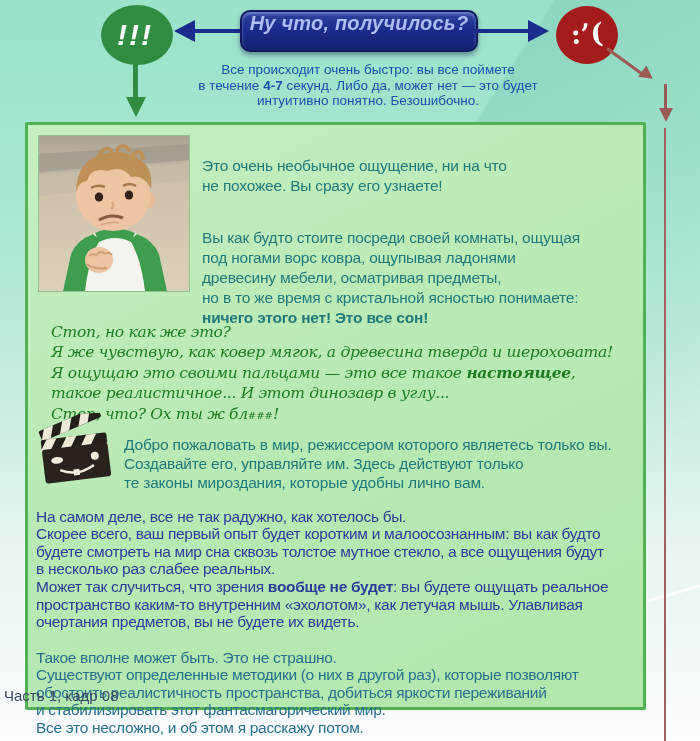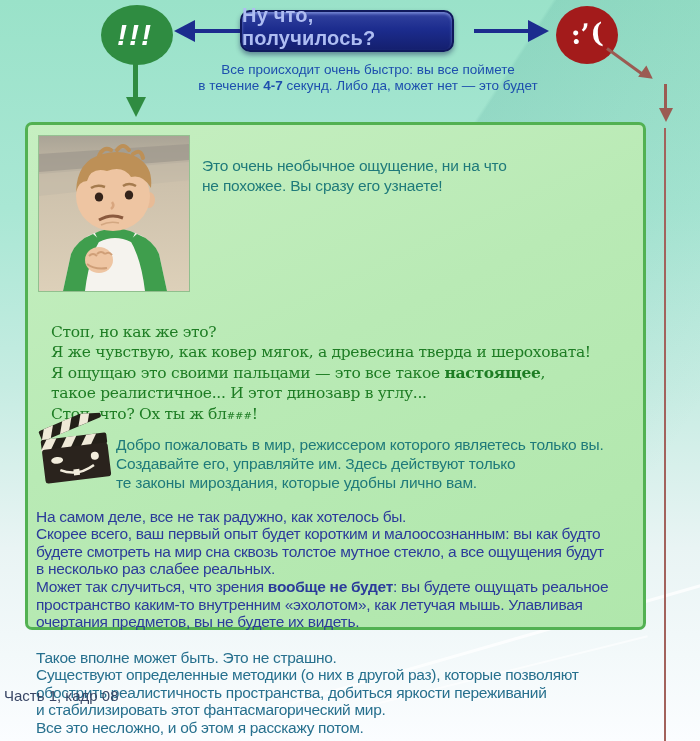--- a/index.html
+++ b/index.html
@@ -26,55 +26,55 @@
   .g-stem{left:133px;top:63px;width:5px;height:36px;background:#2f8c41;}
   .g-head{left:126px;top:97px;width:0;height:0;border-left:10px solid transparent;border-right:10px solid transparent;border-top:20px solid #2f8c41;}
 
   
   .b-stem-left{left:194px;top:29px;width:50px;height:4px;background:#1c2c8e;}
   .b-head-left{left:174px;top:20px;width:0;height:0;border-top:11px solid transparent;border-bottom:11px solid transparent;border-right:21px solid #1c2c8e;}
   .b-stem-right{left:474px;top:29px;width:56px;height:4px;background:#1c2c8e;}
   .b-head-right{left:528px;top:20px;width:0;height:0;border-top:11px solid transparent;border-bottom:11px solid transparent;border-left:21px solid #1c2c8e;}
 
   
-  .q-button{left:240px;top:10px;width:214px;height:42px;border-radius:10px;
+  .q-button{left:240px;top:10px;width:238px;height:42px;border-radius:10px;
     background:linear-gradient(180deg,#33439f 0%,#1c2c8e 45%,#141f6e 100%);
     border:2px solid #10195c;box-shadow:0 3px 5px rgba(20,30,80,0.45), inset 0 2px 3px rgba(170,190,255,0.55);
-    display:flex;align-items:flex-end;justify-content:center;box-sizing:border-box;cursor:pointer;}
+    display:flex;align-items:flex-start;justify-content:center;box-sizing:border-box;cursor:pointer;font-style:italic;}
   .q-button span{color:#aebdf2;font-size:20px;font-weight:bold;letter-spacing:0.2px;}
 
   
   .r-diag{left:607px;top:47px;width:46px;height:3px;background:#9b5b52;transform:rotate(36deg);transform-origin:left center;}
   .r-diag-head{left:641px;top:68px;width:0;height:0;border-top:7px solid transparent;border-bottom:7px solid transparent;border-left:13px solid #9b5b52;transform:rotate(36deg);}
   .r-vstem{left:664px;top:84px;width:3px;height:26px;background:#9b5b52;}
   .r-vhead{left:659px;top:108px;width:0;height:0;border-left:7px solid transparent;border-right:7px solid transparent;border-top:14px solid #9b5b52;}
   .r-vline{left:664px;top:128px;width:2px;height:613px;background:#a2625c;}
 
   
   .caption{left:188px;top:62px;width:360px;text-align:center;color:#1d4fae;font-size:13.5px;font-weight:normal;line-height:15.5px;}
 
   
-  .panel{left:25px;top:122px;width:621px;height:508px;box-sizing:border-box;border:3px solid #52b152;border-radius:7px;
+  .panel{left:25px;top:122px;width:621px;height:588px;box-sizing:border-box;border:3px solid #52b152;border-radius:2px;
     background:linear-gradient(155deg,#c6efc1 0%,#b9eab5 45%,#b0e7ac 100%);}
   .pre{white-space:pre-line;}
 
   .photo{left:11px;top:11px;width:150px;height:155px;box-shadow:0 0 0 1px rgba(60,110,60,0.35);overflow:hidden;}
 
   .intro{left:174px;top:11px;width:436px;color:#1f7a7a;font-size:15.5px;line-height:20px;letter-spacing:-0.2px;}
   .intro .p2{margin-top:12px;}
   .intro b{font-weight:bold;}
 
-  .monologue{left:23px;top:176px;width:585px;color:#1e7d24;font-family:"DejaVu Serif",serif;
+  .monologue{left:23px;top:176px;width:585px;color:#1e7d24;font-family:"DejaVu Serif",serif;font-style:italic;
     font-size:15.5px;line-height:20.5px;letter-spacing:-0.3px;}
   .monologue b{font-weight:bold;}
   .monologue .censored{font-size:10px;letter-spacing:0;}
 
   .clapper-row{left:8px;top:287px;width:600px;}
   .clapper-icon{left:0px;top:2px;width:80px;height:72px;transform:rotate(-3deg);}
-  .clapper-text{left:80px;top:4px;width:500px;color:#1f7a7a;font-size:15.5px;line-height:19px;letter-spacing:-0.2px;}
+  .clapper-text{left:88px;top:4px;width:500px;color:#1f7a7a;font-size:15.5px;line-height:19px;letter-spacing:-0.2px;}
 
   .reality{left:8px;top:365px;width:600px;color:#2b3b9a;font-size:15.5px;line-height:17.6px;letter-spacing:-0.3px;}
   .reality b{font-weight:bold;}
 
   .closing{left:8px;top:506px;width:600px;color:#27708e;font-size:15.5px;line-height:17.6px;letter-spacing:-0.3px;}
 
   .footer{left:4px;top:687px;color:#3a4766;font-size:15px;}
 </style>
 </head>
 <body>
@@ -107,20 +107,21 @@
     <span>:’(</span>
   </div>
   <div class="abs r-diag"></div>
   <div class="abs r-diag-head"></div>
   <div class="abs r-vstem"></div>
   <div class="abs r-vhead"></div>
 
   <div class="abs caption">
     <span>Все происходит очень быстро: вы все поймете</span><br>
     <span>в течение </span><b>4-7</b><span> секунд. Либо да, может нет — это будет</span><br>
+    <span>интуитивно понятно. Безошибочно.</span>
   </div>
 
   <div class="abs panel">
 
     <div class="abs photo">
       <svg viewBox="0 0 150 155" width="150" height="155">
         <defs>
           <linearGradient id="sand" x1="0" y1="0" x2="0" y2="1">
             <stop offset="0" stop-color="#aaa496"></stop>
             <stop offset="0.3" stop-color="#cdc1ac"></stop>
@@ -149,20 +150,27 @@
         <path d="M50,120 Q54,116 58,120 M58,118 Q62,114 66,118 M66,118 Q70,115 73,119" stroke="#cf9f78" stroke-width="2" fill="none"></path>
         <path d="M48,128 Q56,134 68,132" stroke="#cf9f78" stroke-width="2" fill="none"></path>
       </svg>
     </div>
 
     <div class="abs intro">
       <div class="pre">
         <span>Это очень необычное ощущение, ни на что
 не похожее. Вы сразу его узнаете!</span>
       </div>
+      <div class="pre p2">
+        <span>Вы как будто стоите посреди своей комнаты, ощущая
+под ногами ворс ковра, ощупывая ладонями
+древесину мебели, осматривая предметы,
+но в то же время с кристальной ясностью понимаете:
+</span><b>ничего этого нет! Это все сон!</b>
+      </div>
     </div>
 
     <div class="abs monologue pre">
       <span>Стоп, но как же это?
 Я же чувствую, как ковер мягок, а древесина тверда и шероховата!
 Я ощущаю это своими пальцами — это все такое </span><b>настоящее</b><span>,
 такое реалистичное... И этот динозавр в углу...
 Стоп, что? Ох ты ж бл</span><span class="censored">###</span><span>!</span>
     </div>
 

